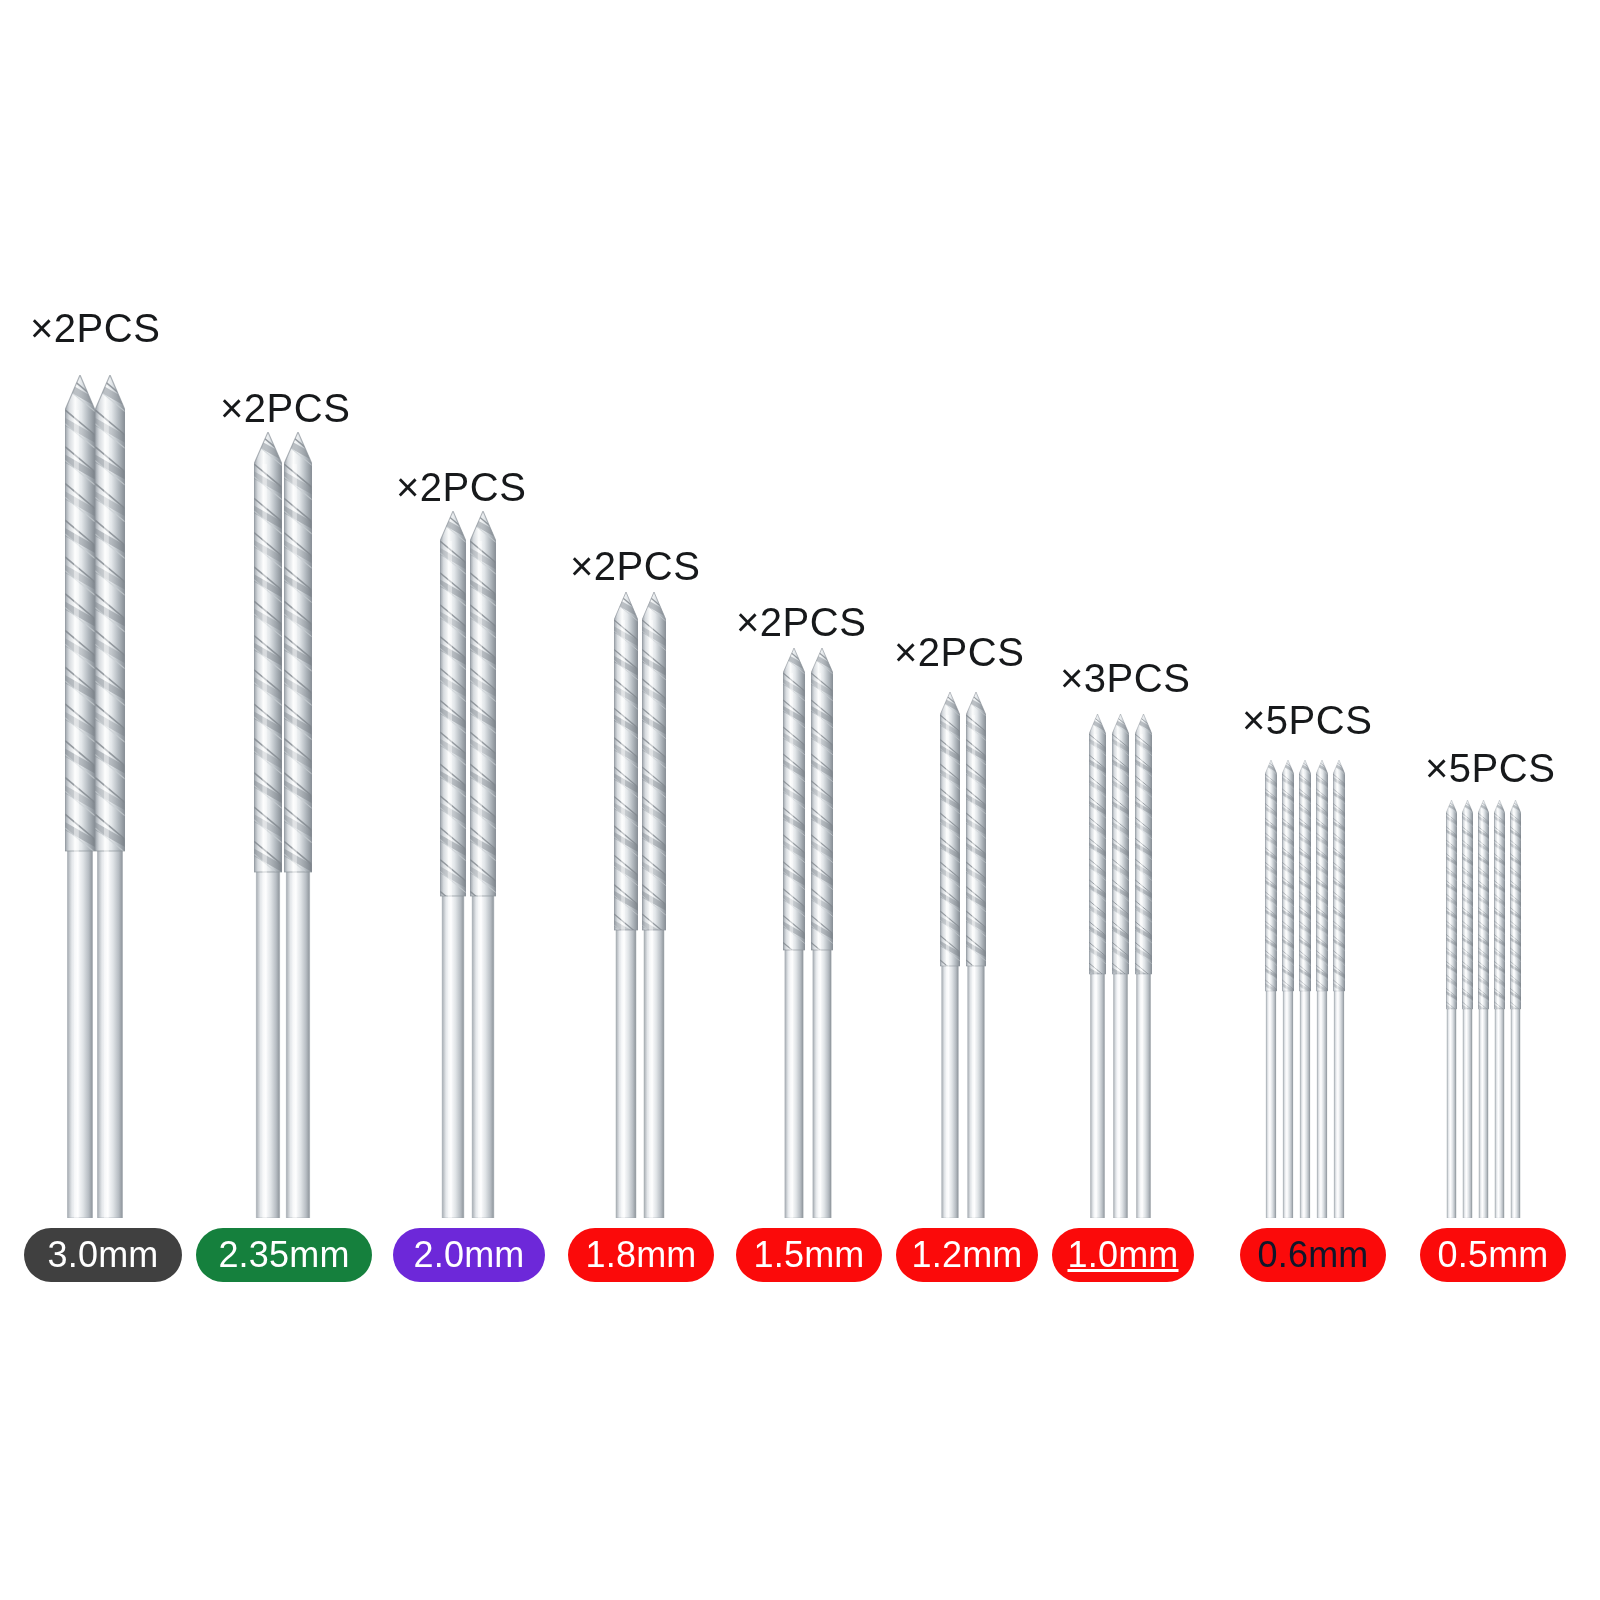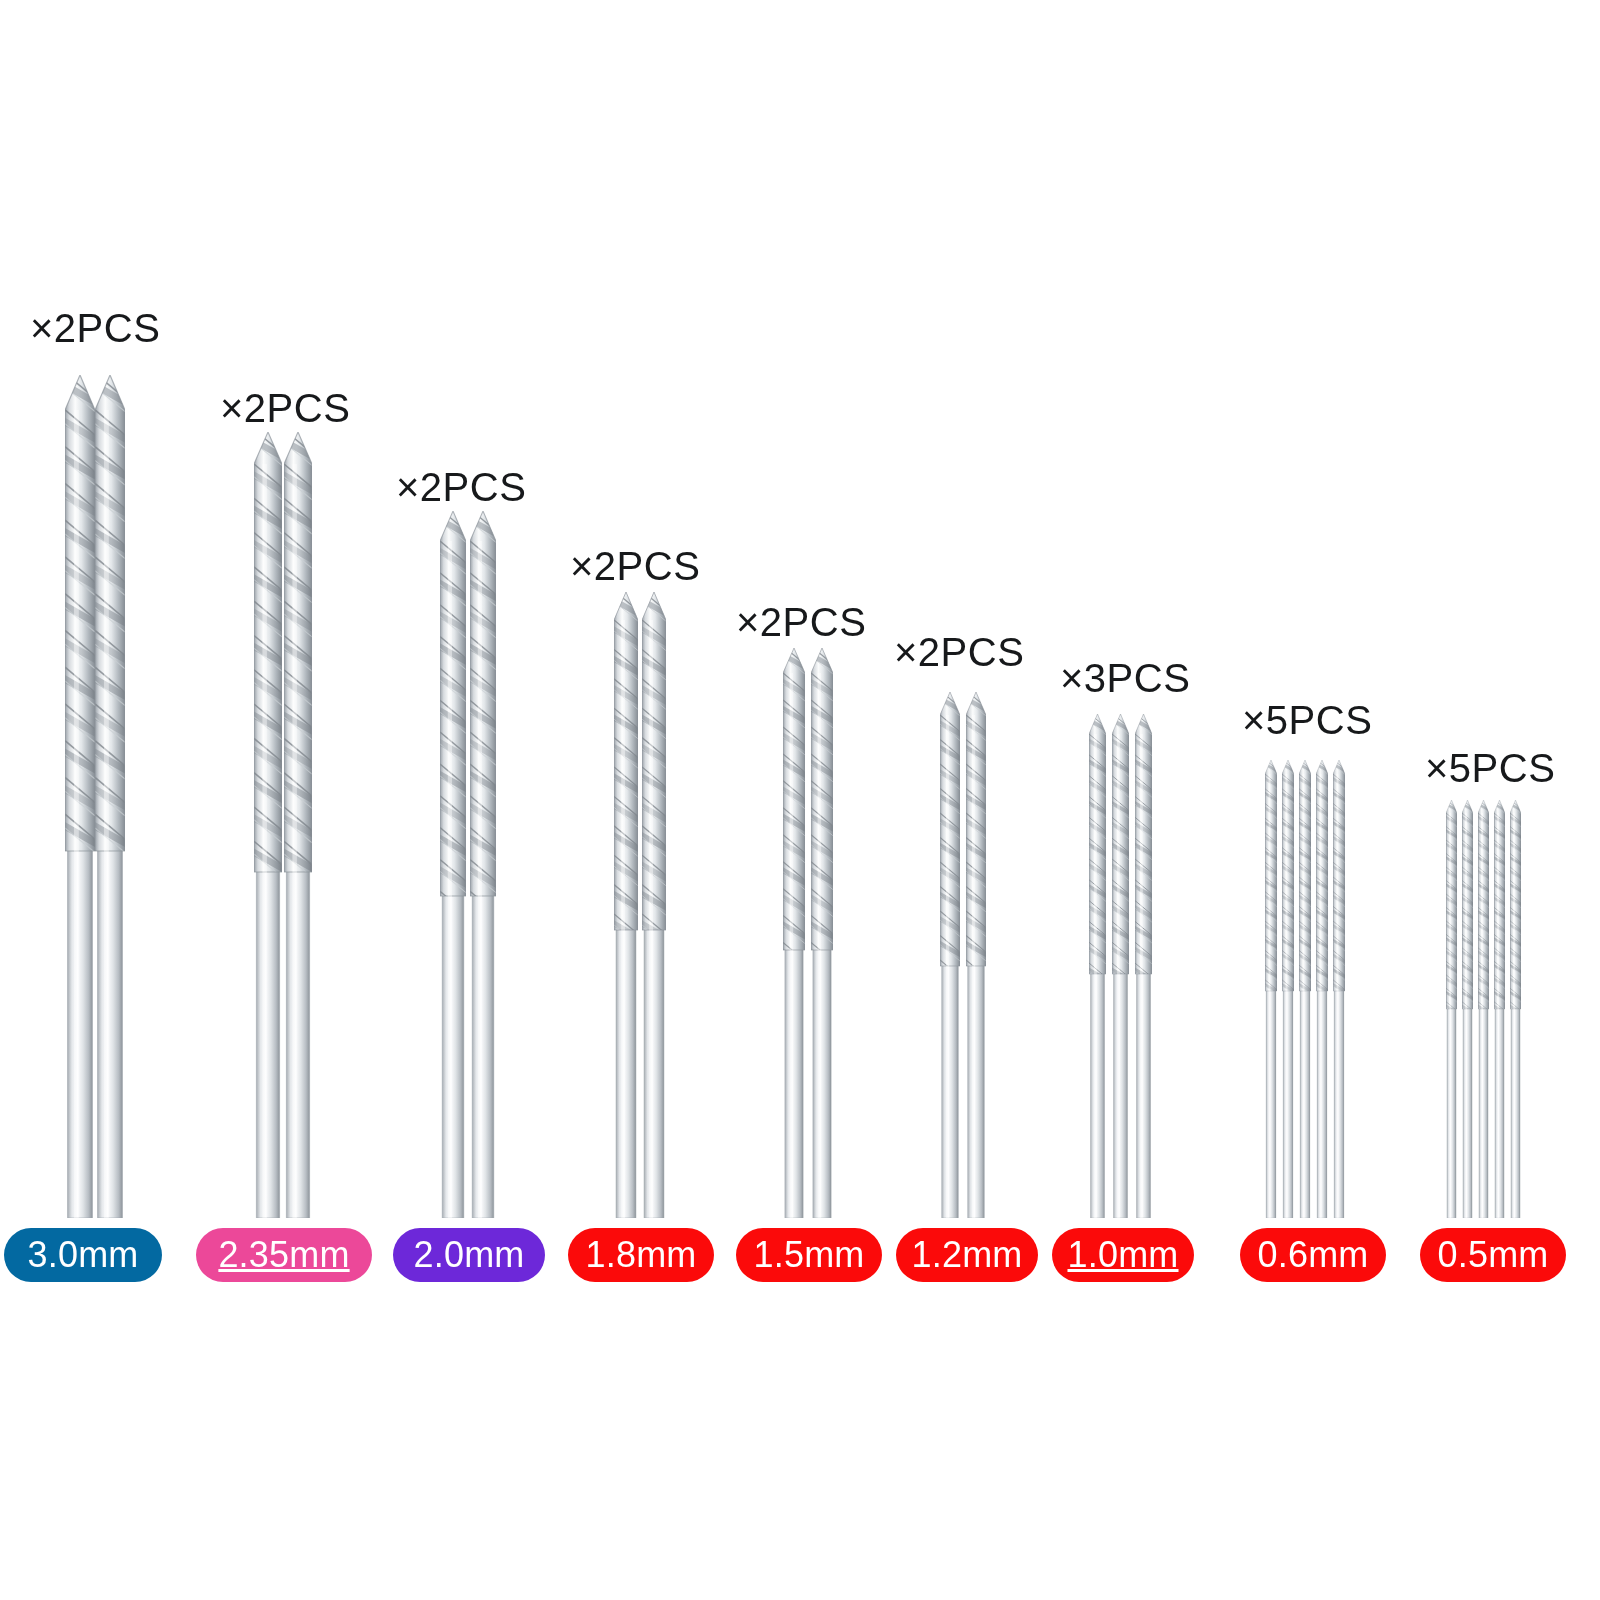--- a/index.html
+++ b/index.html
@@ -238,21 +238,21 @@
               <path d="M0,452.9 L30,477.5" stroke="#c9ced3" stroke-width="1.2" fill="none" opacity="0.7"></path>
               <path d="M0,483.8 L30,500.99 L30,508.79 L0,491.99 Z" fill="url(#ribg0_1)" opacity="0.62"></path>
               <path d="M0,476 L30,500.99" stroke="#7d848b" stroke-width="1.65" fill="none" opacity="0.78"></path>
               <path d="M0,489.65 L30,514.25" stroke="#c9ced3" stroke-width="1.2" fill="none" opacity="0.7"></path>
             </g>
             <path d="M15,0 L30,35 L30,476 L0,476 L0,35 Z" fill="none" stroke="#8d949b" stroke-width="1.2" opacity="0.7"></path>
             <rect x="9" y="35" width="4.8" height="808" fill="#ffffff" opacity="0.42"></rect>
           </svg>
         </div>
       </div>
-      <div class="pill" style="left: 4px; top: 1228px; width: 158px; background: #0369a1; color: rgb(255, 255, 255);">3.0mm</div>
+      <div class="pill" style="left: 24px; top: 1228px; width: 158px; background: #404040; color: rgb(255, 255, 255);">3.0mm</div>
     </div>
     <div class="group" style="left: 0px; top: 0px; width: 1600px; height: 1600px; pointer-events: none;">
       <div class="qty-label" style="left: 220px; top: 388px; color: rgb(23, 25, 27);">×2PCS</div>
       <div class="bits" style="left: 254px; top: 432px; width: 58px; height: 786px;">
         <div class="bit" style="position: absolute; left: 0px; top: 0px;">
           <svg width="28" height="786" viewBox="0 0 28 786">
             <defs>
               <linearGradient id="bodyg1_0" x1="0" y1="0" x2="1" y2="0">
                 <stop offset="0%" stop-color="#9aa1a8"></stop>
                 <stop offset="14%" stop-color="#d7dbdf"></stop>
@@ -402,21 +402,21 @@
               <path d="M0,387.74000000000007 L28,410.70000000000005" stroke="#c9ced3" stroke-width="1.12" fill="none" opacity="0.7"></path>
               <path d="M0,416.58000000000004 L28,432.6240000000001 L28,439.90400000000005 L0,424.22400000000005 Z" fill="url(#ribg1_1)" opacity="0.85"></path>
               <path d="M0,409.30000000000007 L28,432.6240000000001" stroke="#7d848b" stroke-width="1.54" fill="none" opacity="0.78"></path>
               <path d="M0,422.0400000000001 L28,445.00000000000006" stroke="#c9ced3" stroke-width="1.12" fill="none" opacity="0.7"></path>
             </g>
             <path d="M14,0 L28,32 L28,440 L0,440 L0,32 Z" fill="none" stroke="#8d949b" stroke-width="1.12" opacity="0.7"></path>
             <rect x="8.4" y="32" width="4.48" height="754" fill="#ffffff" opacity="0.42"></rect>
           </svg>
         </div>
       </div>
-      <div class="pill" style="left: 196px; top: 1228px; width: 176px; background: #ec4899; color: rgb(255, 255, 255); text-decoration: underline;">2.35mm</div>
+      <div class="pill" style="left: 196px; top: 1228px; width: 176px; background: #15803d; color: rgb(255, 255, 255);">2.35mm</div>
     </div>
     <div class="group" style="left: 0px; top: 0px; width: 1600px; height: 1600px; pointer-events: none;">
       <div class="qty-label" style="left: 396px; top: 467px; color: rgb(23, 25, 27);">×2PCS</div>
       <div class="bits" style="left: 440px; top: 511px; width: 56px; height: 707px;">
         <div class="bit" style="position: absolute; left: 0px; top: 0px;">
           <svg width="26" height="707" viewBox="0 0 26 707">
             <defs>
               <linearGradient id="bodyg2_0" x1="0" y1="0" x2="1" y2="0">
                 <stop offset="0%" stop-color="#9aa1a8"></stop>
                 <stop offset="14%" stop-color="#d7dbdf"></stop>
@@ -1729,21 +1729,21 @@
               <path d="M0,210.56 L12,220.39999999999998" stroke="#c9ced3" stroke-width="0.48" fill="none" opacity="0.7"></path>
               <path d="M0,222.92000000000002 L12,229.796 L12,232.916 L0,226.196 Z" fill="url(#ribg7_4)" opacity="0.62"></path>
               <path d="M0,219.8 L12,229.796" stroke="#7d848b" stroke-width="0.66" fill="none" opacity="0.78"></path>
               <path d="M0,225.26000000000002 L12,235.1" stroke="#c9ced3" stroke-width="0.48" fill="none" opacity="0.7"></path>
             </g>
             <path d="M6,0 L12,14 L12,231 L0,231 L0,14 Z" fill="none" stroke="#8d949b" stroke-width="0.48" opacity="0.7"></path>
             <rect x="3.5999999999999996" y="14" width="1.92" height="444" fill="#ffffff" opacity="0.42"></rect>
           </svg>
         </div>
       </div>
-      <div class="pill" style="left: 1240px; top: 1228px; width: 146px; background: rgb(251, 10, 10); color: #ffffff;">0.6mm</div>
+      <div class="pill" style="left: 1240px; top: 1228px; width: 146px; background: rgb(251, 10, 10); color: #0f172a;">0.6mm</div>
     </div>
     <div class="group" style="left: 0px; top: 0px; width: 1600px; height: 1600px; pointer-events: none;">
       <div class="qty-label" style="left: 1425px; top: 748px; color: rgb(23, 25, 27);">×5PCS</div>
       <div class="bits" style="left: 1445.5px; top: 800px; width: 75px; height: 418px;">
         <div class="bit" style="position: absolute; left: 0px; top: 0px;">
           <svg width="11" height="418" viewBox="0 0 11 418">
             <defs>
               <linearGradient id="bodyg8_0" x1="0" y1="0" x2="1" y2="0">
                 <stop offset="0%" stop-color="#9aa1a8"></stop>
                 <stop offset="14%" stop-color="#d7dbdf"></stop>

